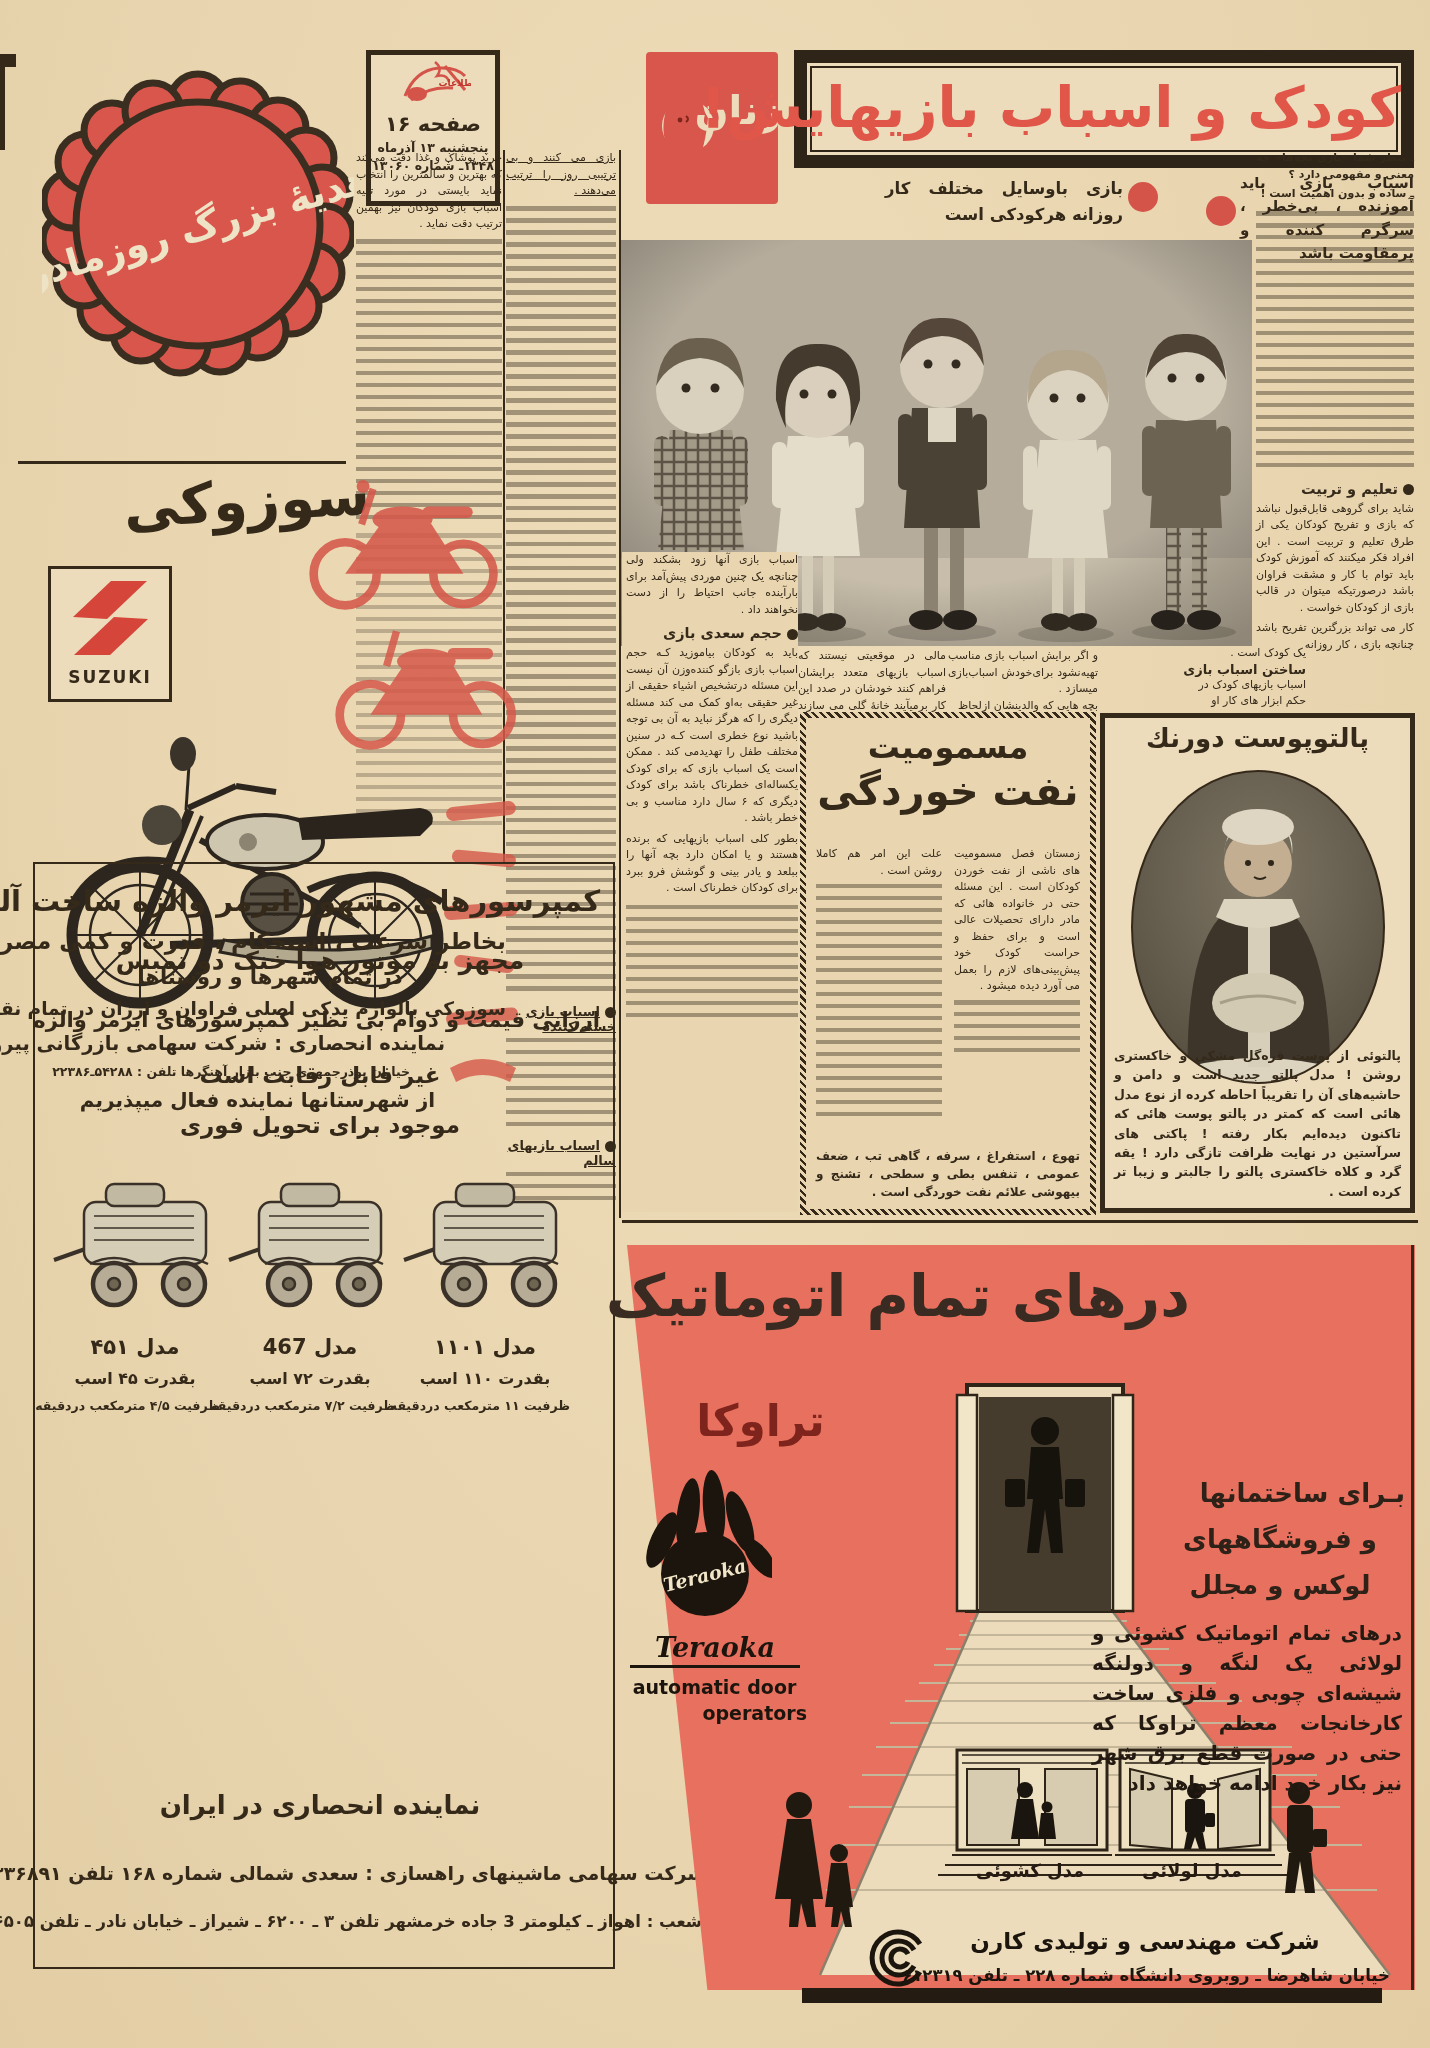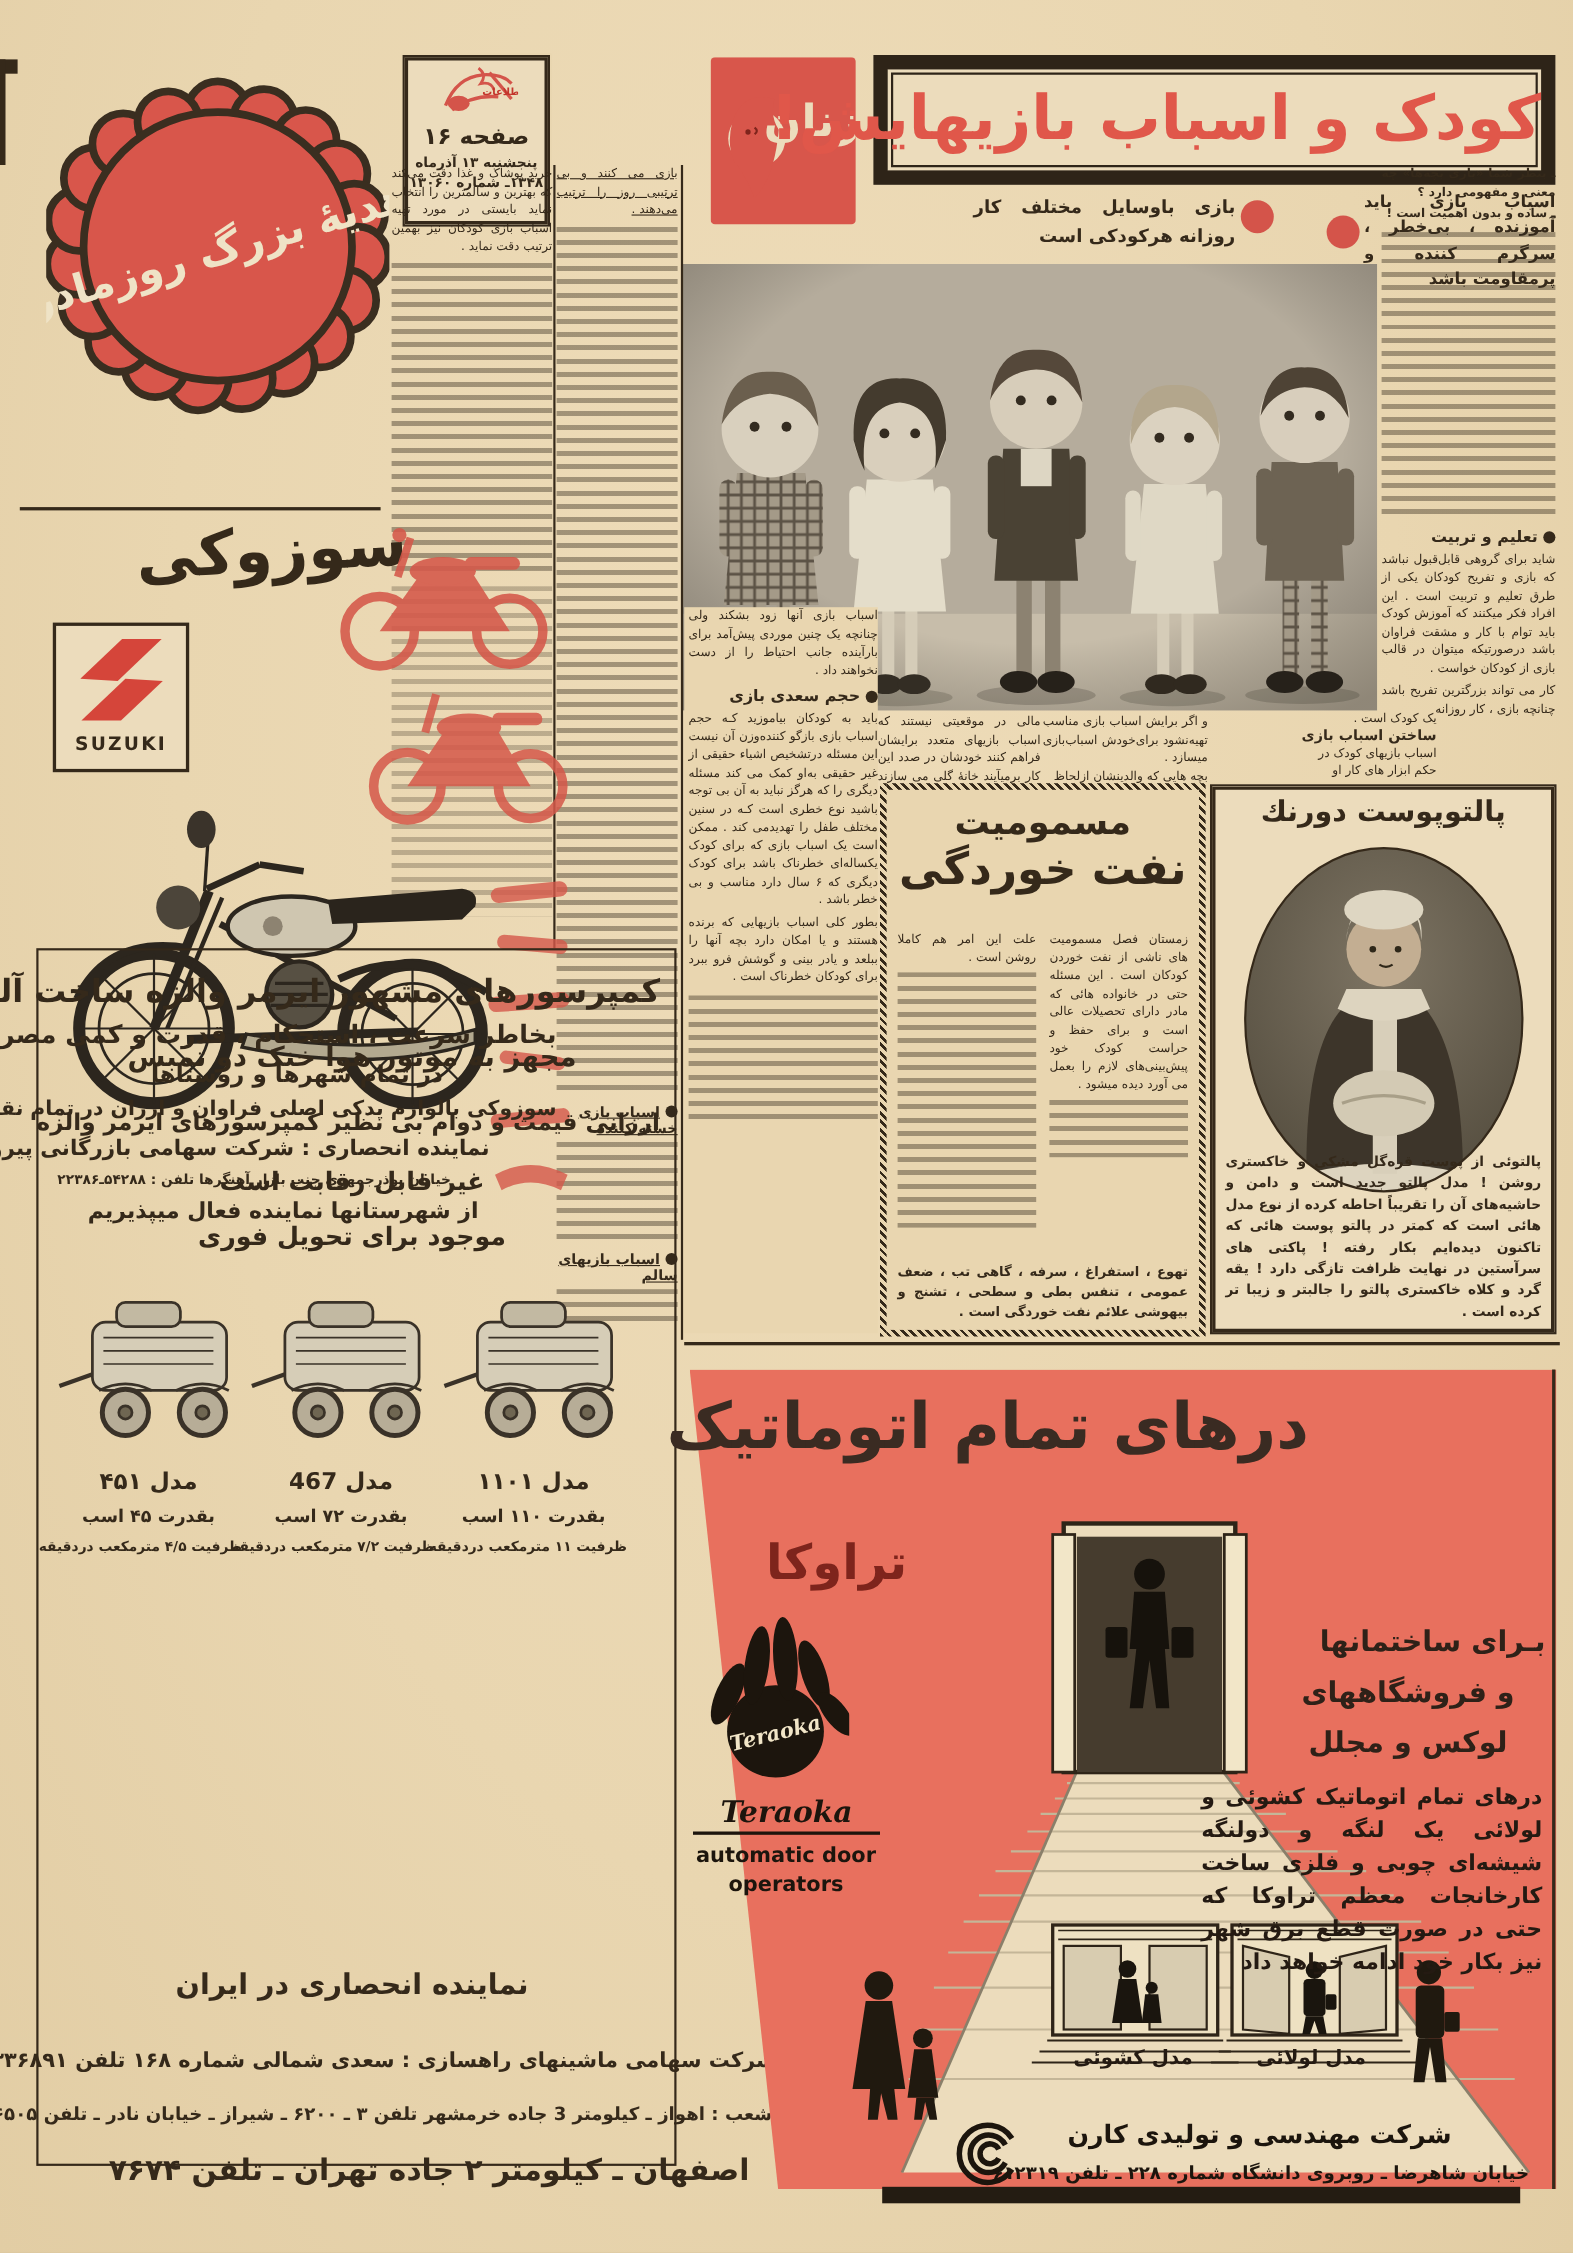--- a/index.html
+++ b/index.html
@@ -449,21 +449,20 @@
   </div>
   <div class="abs rtl c" style="left:50px;top:1335px;width:170px;">
     <div class="b nw" style="font-size:21px;">مدل ۴۵۱</div>
     <div class="b nw" style="font-size:16px;margin-top:10px;">بقدرت ۴۵ اسب</div>
     <div class="b nw" style="font-size:12.5px;margin-top:10px;">ظرفیت ۴/۵ مترمکعب دردقیقه</div>
   </div>
 
   <div class="abs rtl b c nw" style="left:100px;top:1790px;width:440px;font-size:26px;">نماینده انحصاری در ایران</div>
   <div class="abs rtl b nw" style="left:30px;top:1862px;width:676px;font-size:19px;text-align:left;">شرکت سهامی ماشینهای راهسازی : سعدی شمالی شماره ۱۶۸ تلفن ۳۳۶۸۹۱ ـ ۶</div>
   <div class="abs rtl b nw" style="left:30px;top:1912px;width:672px;font-size:16.5px;text-align:left;">شعب : اهواز ـ کیلومتر 3 جاده خرمشهر تلفن ۳ ـ ۶۲۰۰ ـ شیراز ـ خیابان نادر ـ تلفن ۶۵۰۵</div>
-  <div class="abs rtl b c nw" style="left:80px;top:1958px;width:620px;font-size:27px;">اصفهان ـ کیلومتر ۲ جاده تهران ـ تلفن ۷۶۷۴</div>
 
   <div class="abs teraoka-red" style="left:627px;top:1245px;width:788px;height:745px;"></div>
   <div class="abs" style="left:1411px;top:1245px;width:3px;height:745px;background:var(--ink);"></div>
 
   <svg class="abs" style="left:627px;top:1245px;" width="788" height="745" viewBox="0 0 788 745">
 
     <polygon points="353,363 483,363 763,730 193,730" fill="#ecdcbc"></polygon>
     <g stroke="#c4b698" stroke-width="2" fill="none">
       <line x1="343" y1="376" x2="500" y2="376"></line>
         <line x1="332" y1="390" x2="519" y2="390"></line>
@@ -552,21 +551,21 @@
         <ellipse cx="50" cy="52" rx="11" ry="36" transform="rotate(8 50 52)"></ellipse>
         <ellipse cx="76" cy="46" rx="11" ry="38" transform="rotate(-4 76 46)"></ellipse>
         <ellipse cx="102" cy="60" rx="11" ry="32" transform="rotate(-18 102 60)"></ellipse>
         <ellipse cx="122" cy="96" rx="10" ry="24" transform="rotate(-38 122 96)"></ellipse>
       </g>
       <text x="67" y="120" text-anchor="middle" transform="rotate(-14 67 114)" font-family="DejaVu Serif, serif" font-style="italic" font-weight="bold" font-size="19" fill="#f2e6c8">Teraoka</text>
     </svg>
   </div>
   <div class="abs" style="left:630px;top:1632px;width:170px;font-family:'DejaVu Serif',serif;font-style:italic;font-weight:bold;font-size:27px;color:#1c150d;text-align:center;border-bottom:3px solid #1c150d;padding-bottom:2px;">Teraoka</div>
   <div class="abs b" style="left:622px;top:1676px;width:185px;font-size:19px;color:#1c150d;text-align:center;">automatic door</div>
-  <div class="abs b" style="left:622px;top:1702px;width:185px;font-size:19px;color:#1c150d;text-align:center;">operators</div>
+  <div class="abs b" style="left:622px;top:1702px;width:185px;font-size:19px;color:#1c150d;text-align:right;">operators</div>
 
   <div class="abs rtl b nw" style="left:1155px;top:1478px;width:250px;font-size:26px;text-align:right;color:#2e2118;">بـرای ساختمانها</div>
   <div class="abs rtl b nw" style="left:1155px;top:1524px;width:250px;font-size:26px;text-align:center;color:#2e2118;">و فروشگاههای</div>
   <div class="abs rtl b nw" style="left:1155px;top:1570px;width:250px;font-size:26px;text-align:center;color:#2e2118;">لوکس و مجلل</div>
   <div class="abs rtl b j" style="left:1092px;top:1618px;width:310px;font-size:20px;line-height:1.5;color:#241a12;">درهای تمام اتوماتیک کشوئی و لولائی یک لنگه و دولنگه شیشه‌ای چوبی و فلزی ساخت کارخانجات معظم تراوکا که حتی در صورت قطع برق شهر نیز بکار خود ادامه خواهد داد</div>
 
   <div class="abs rtl b nw" style="left:960px;top:1860px;width:140px;font-size:18px;text-align:center;color:#241a12;">مدل کشوئی</div>
   <div class="abs rtl b nw" style="left:1122px;top:1860px;width:140px;font-size:18px;text-align:center;color:#241a12;">مدل لولائی</div>
 
   <svg class="abs" style="left:862px;top:1922px;" width="72" height="72" viewBox="0 0 72 72">

